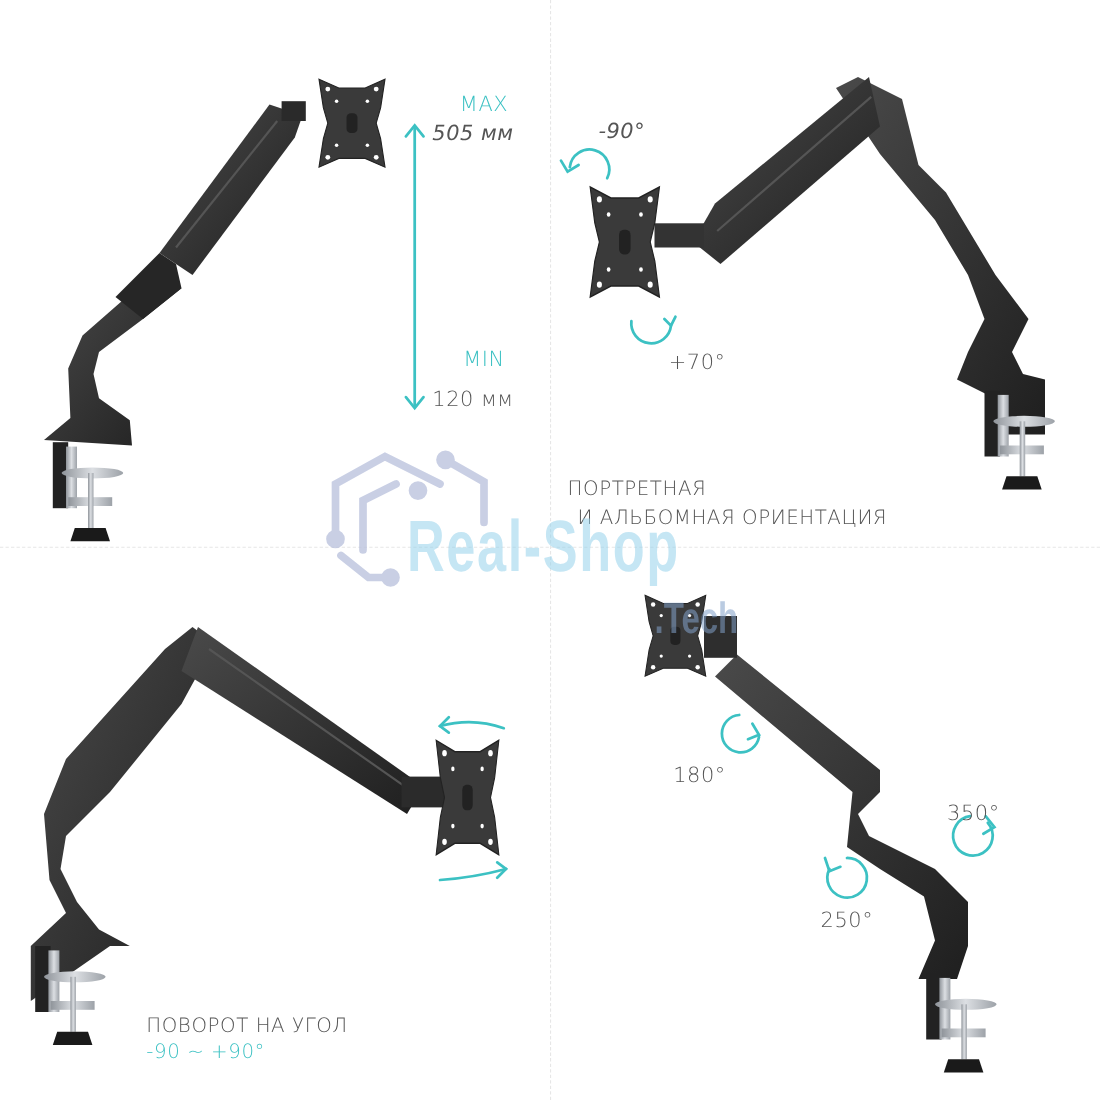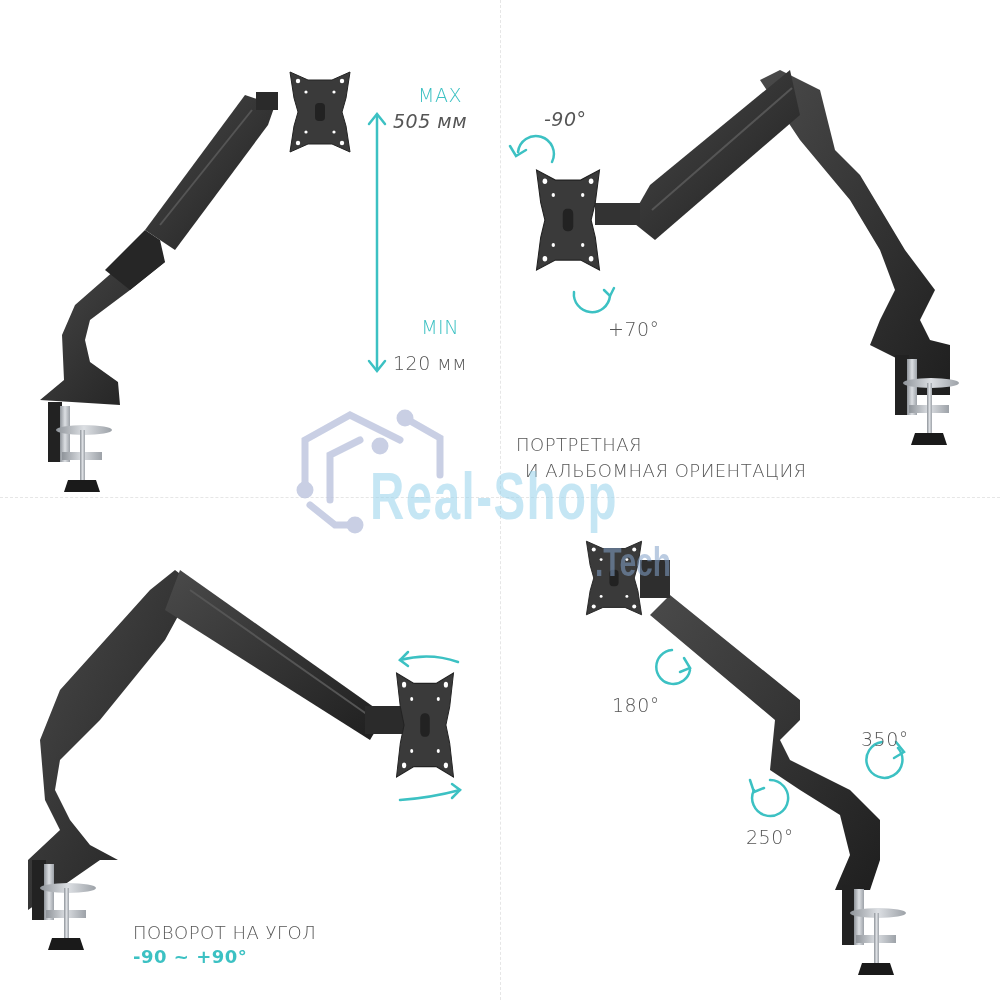--- a/index.html
+++ b/index.html
@@ -159,21 +159,21 @@
   <div class="label grey lg right" style="left:380px; top:110px; width:100px;font-style:italic;">505 мм</div>
   <div class="label accent lg right" style="left:400px; top:316px; width:80px;">MIN</div>
   <div class="label grey lg right" style="left:380px; top:352px; width:100px;">120 мм</div>
 
   <div class="label grey lg" style="left:544px; top:108px;font-style:italic;">-90°</div>
   <div class="label grey lg" style="left:608px; top:318px;">+70°</div>
   <div class="label grey md" style="left:516px; top:434px;">ПОРТРЕТНАЯ</div>
   <div class="label grey md" style="left:513px; top:460px;margin-left:12px;">И АЛЬБОМНАЯ ОРИЕНТАЦИЯ</div>
 
   <div class="label grey md" style="left:133px; top:922px;">ПОВОРОТ НА УГОЛ</div>
-  <div class="label accent md" style="left:133px; top:946px;font-weight:bold;">-90 ~ +90°</div>
+  <div class="label accent md" style="left:133px; top:946px;">-90 ~ +90°</div>
 
   <div class="label grey lg" style="left:612px; top:694px;">180°</div>
   <div class="label grey lg" style="left:861px; top:704px;margin-top:24px;">350°</div>
   <div class="label grey lg" style="left:746px; top:826px;">250°</div>
 
   <div class="wm-text">Real-Shop</div>
   <div class="wm-tech">.Tech</div>
 </div>
 
 </body></html>

